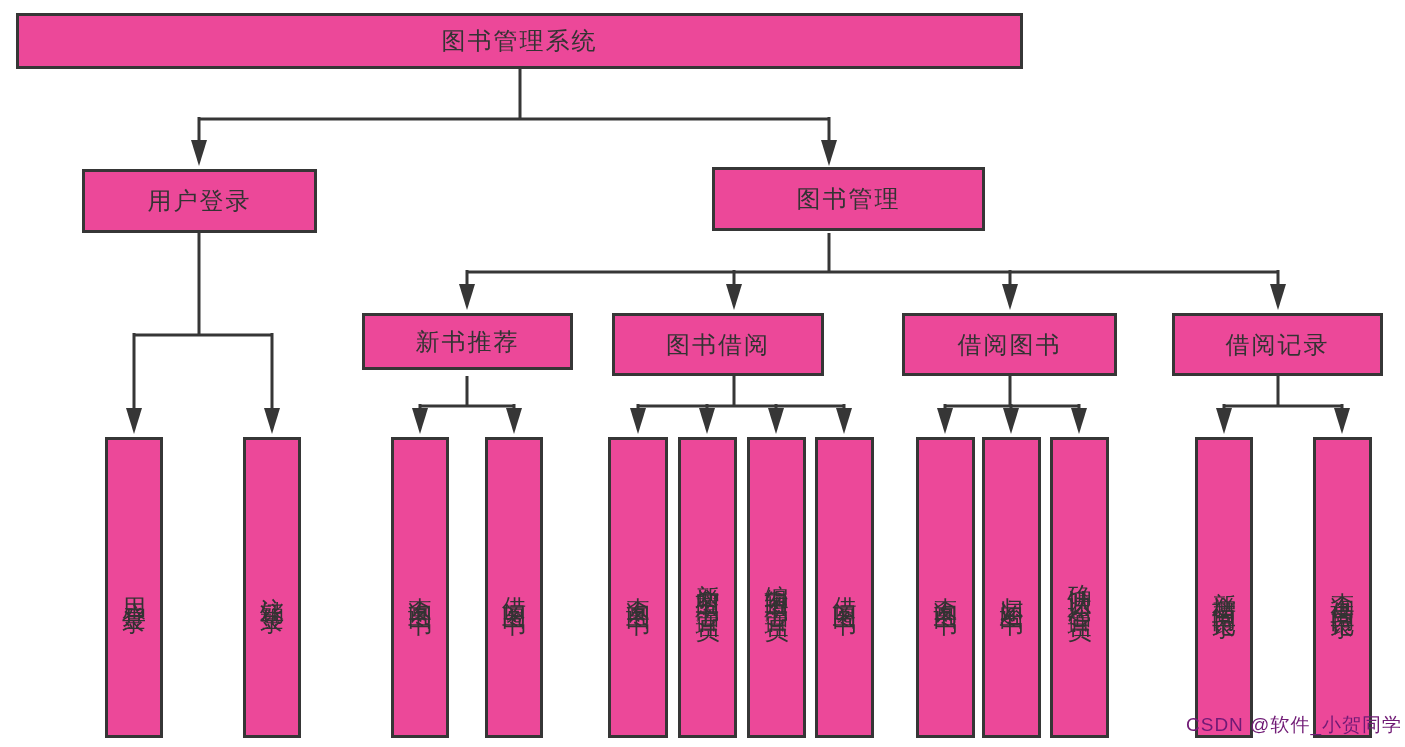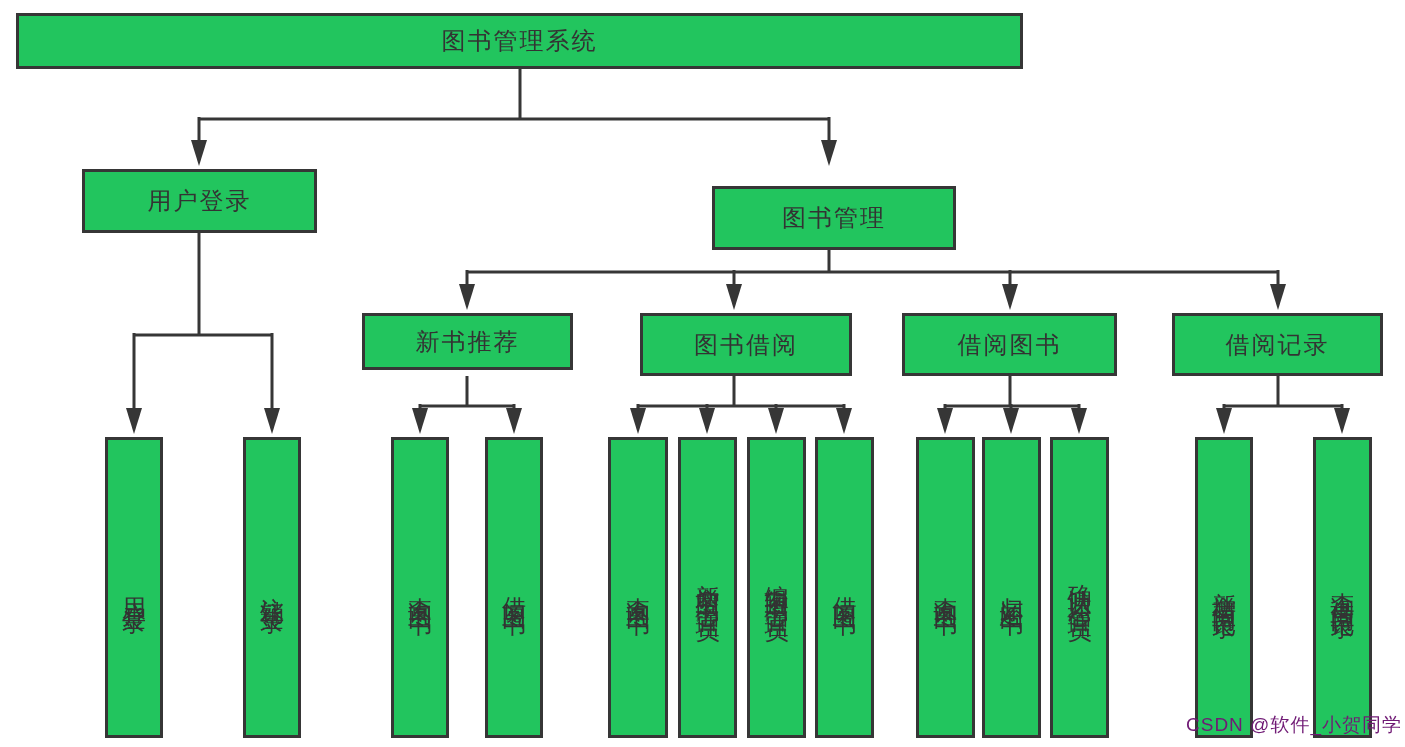--- a/index.html
+++ b/index.html
@@ -30,21 +30,21 @@
     fill: none;
   }
   .connectors polygon {
     fill: #363636;
     stroke: none;
   }
   .node {
     position: absolute;
     box-sizing: border-box;
     border: 3px solid #363636;
-    background: #22c55e;
+    background: #ec4899;
     display: flex;
     align-items: center;
     justify-content: center;
     z-index: 2;
   }
   .hlabel {
     font-size: 24px;
     letter-spacing: 2px;
     white-space: nowrap;
     color: #333333;
@@ -128,28 +128,28 @@
     </g>
   </svg>
 
   <div class="node" style="left:16px; top:13px; width:1007px; height:56px;">
     <span class="hlabel">图书管理系统</span>
   </div>
 
   <div class="node" style="left:82px; top:169px; width:235px; height:64px;">
     <span class="hlabel">用户登录</span>
   </div>
-  <div class="node" style="left:712px; top:186px; width:244px; height:64px;">
+  <div class="node" style="left:712px; top:167px; width:273px; height:64px;">
     <span class="hlabel">图书管理</span>
   </div>
 
   <div class="node" style="left:362px; top:313px; width:211px; height:57px;">
     <span class="hlabel">新书推荐</span>
   </div>
-  <div class="node" style="left:640px; top:313px; width:212px; height:63px;text-align:center;">
+  <div class="node" style="left:612px; top:313px; width:212px; height:63px;text-align:center;">
     <span class="hlabel">图书借阅</span>
   </div>
   <div class="node" style="left:902px; top:313px; width:215px; height:63px;">
     <span class="hlabel">借阅图书</span>
   </div>
   <div class="node" style="left:1172px; top:313px; width:211px; height:63px;">
     <span class="hlabel">借阅记录</span>
   </div>
 
   <div class="node vnode" style="left:105px;">

